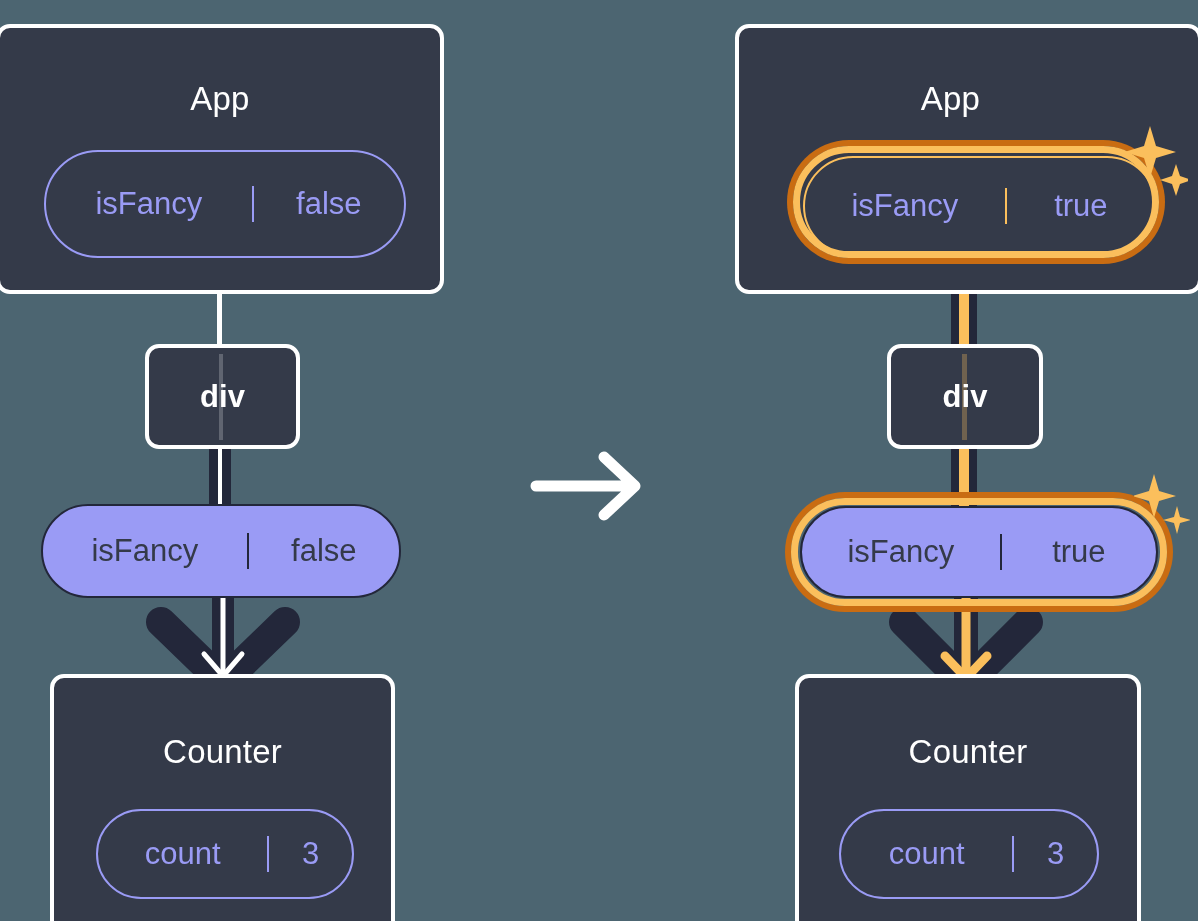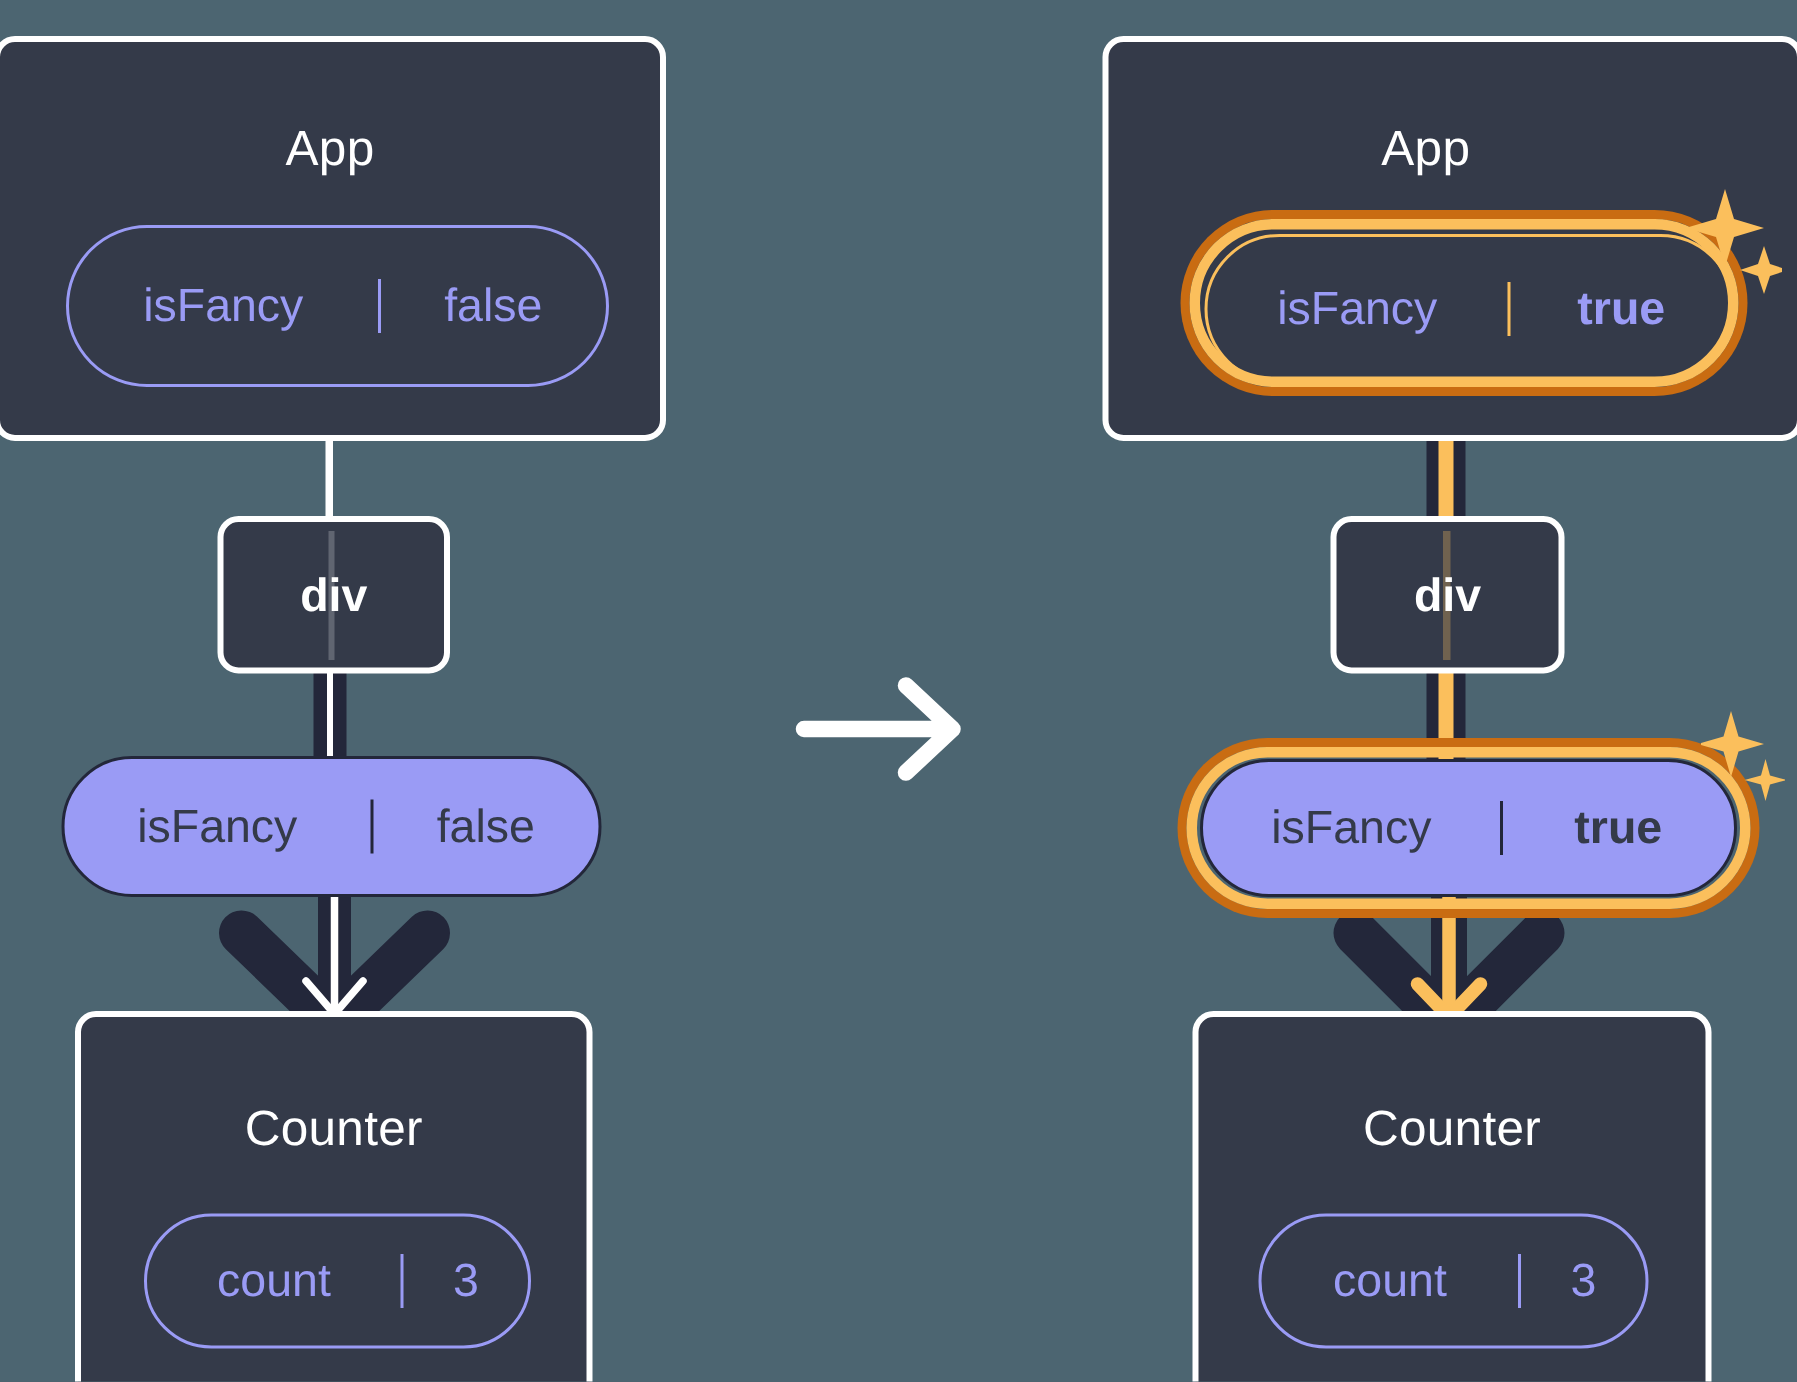--- a/index.html
+++ b/index.html
@@ -66,21 +66,21 @@
     box-sizing: border-box;
     font-size: 31px;
     white-space: nowrap;
   }
   .pill.outline .seg { color: #9A9BF5; }
   .pill.filled  .seg { color: #343A49; }
 
   .pill.outline .seg.val { border-left: 2px solid #9A9BF5; }
   .pill.filled  .seg.val { border-left: 2px solid #23273A; }
 
-  .seg.val.bold { font-weight: 700; }
+  .seg.val.bold { font-weight: 400; }
 
   
   .ring {
     position: absolute;
     box-sizing: border-box;
     border-radius: 999px;
     border: 7px solid #FBBF5C;
     box-shadow: 0 0 0 6px #C96C12;
     z-index: 6;
     pointer-events: none;

